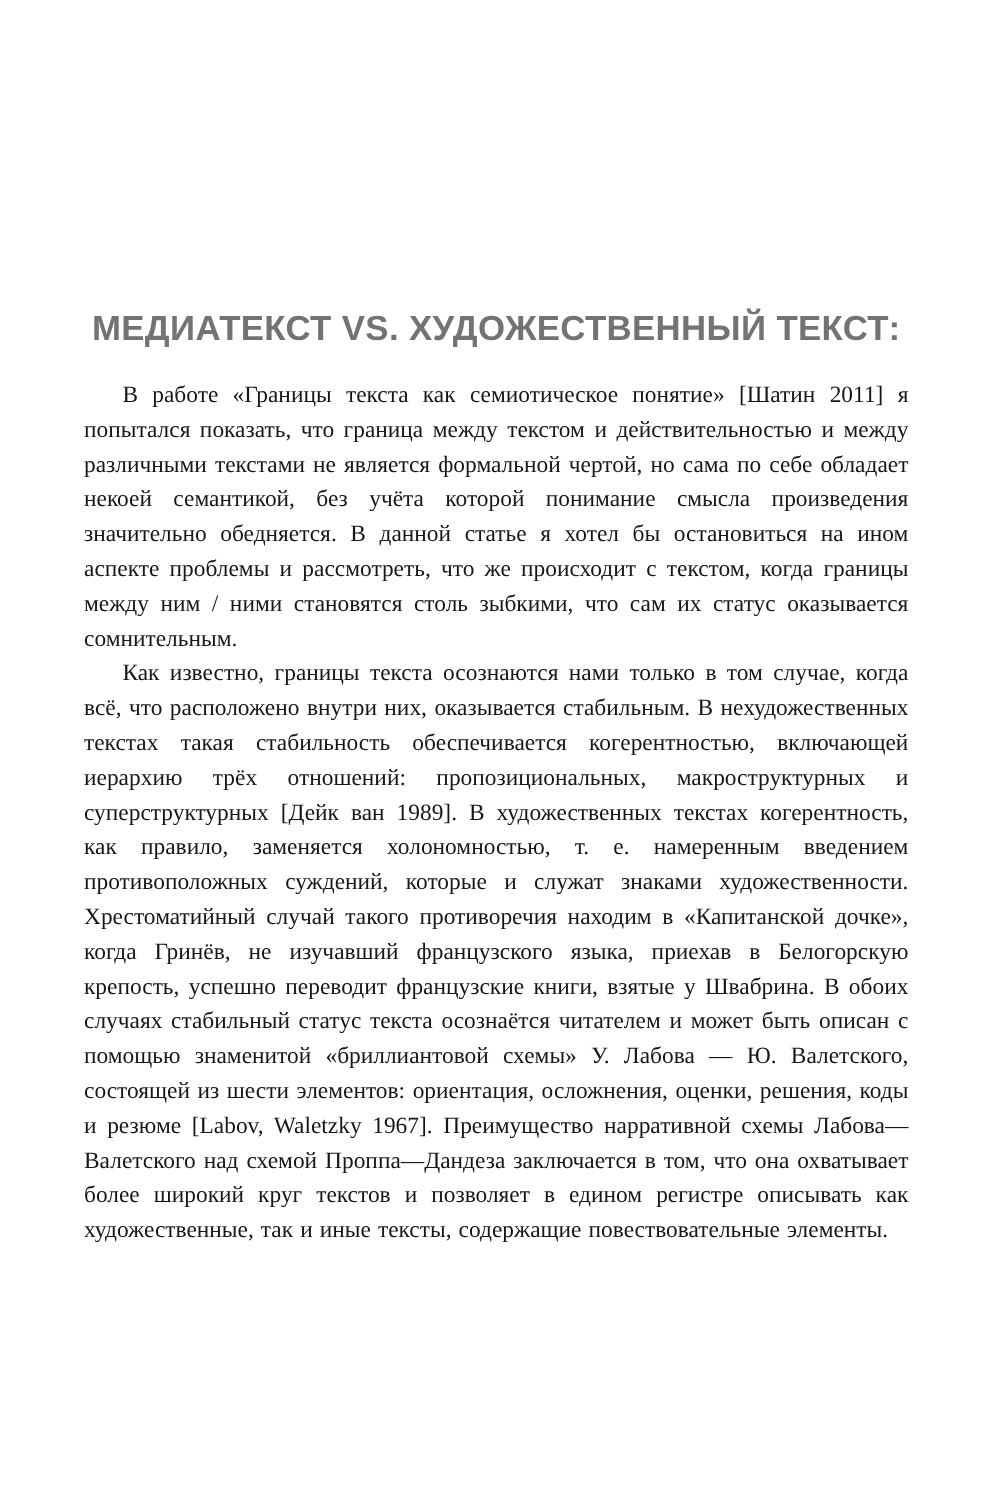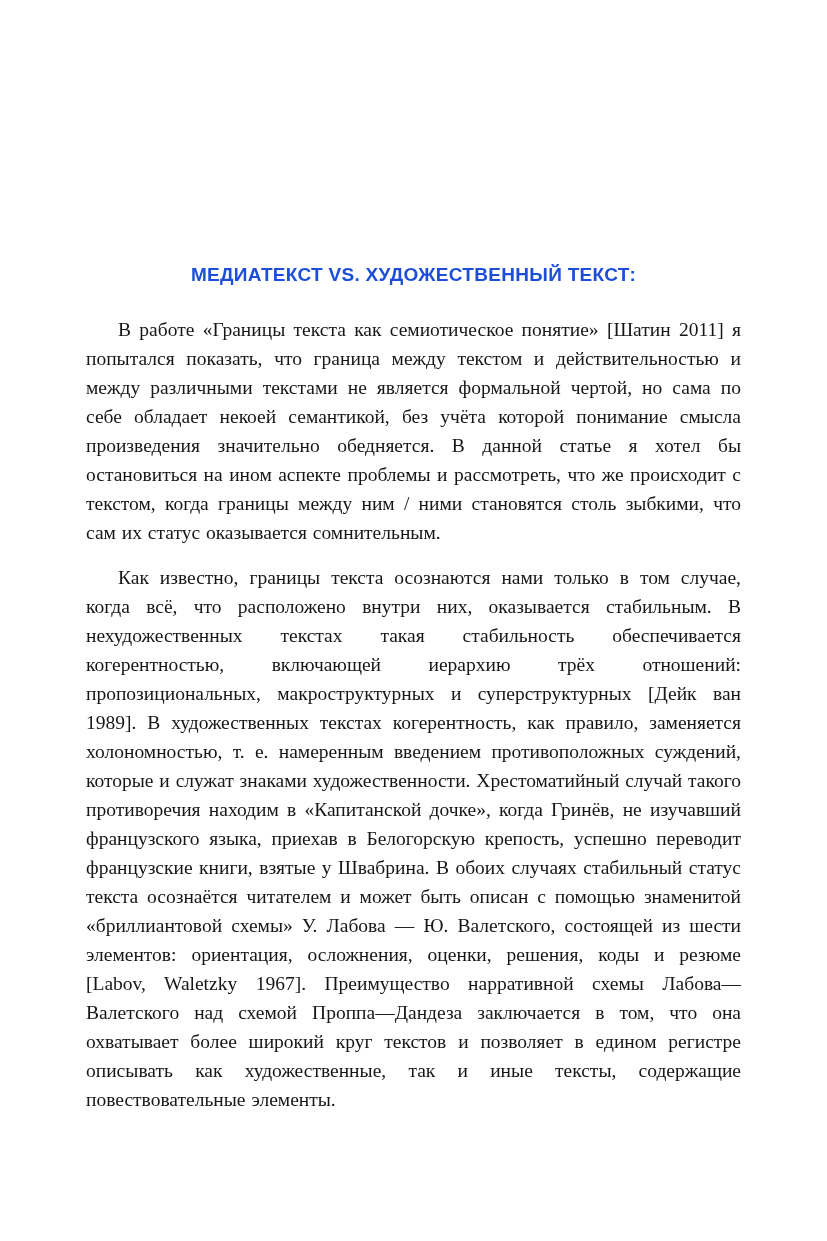--- a/index.html
+++ b/index.html
@@ -13,38 +13,38 @@
     height: 1241px;
     margin: 0 auto;
     background: #ffffff;
     box-sizing: border-box;
     padding: 258px 70px 0 70px;
     overflow: hidden;
   }
   .title {
     font-family: "Liberation Sans", sans-serif;
     font-weight: 700;
-    font-size: 19px;
+    font-size: 29px;
     line-height: 33px;
     letter-spacing: 0.3px;
-    color: #1d4ed8;
+    color: #737373;
     text-align: center;
     margin: 0 0 24px 0;
   }
   .body-text {
     font-family: "Liberation Serif", serif;
     font-size: 19.5px;
     line-height: 29px;
     color: #161616;
     text-align: justify;
     hyphens: auto;
     -webkit-hyphens: auto;
   }
   .para {
-    margin: 16px;
+    margin: 0;
     text-indent: 32px;
     word-spacing: 1px;
   }
 </style>
 </head>
 <body>
 
 <div class="page">
   <h1 class="title">
     <span>МЕДИАТЕКСТ VS. ХУДОЖЕСТВЕННЫЙ ТЕКСТ:</span><br>

